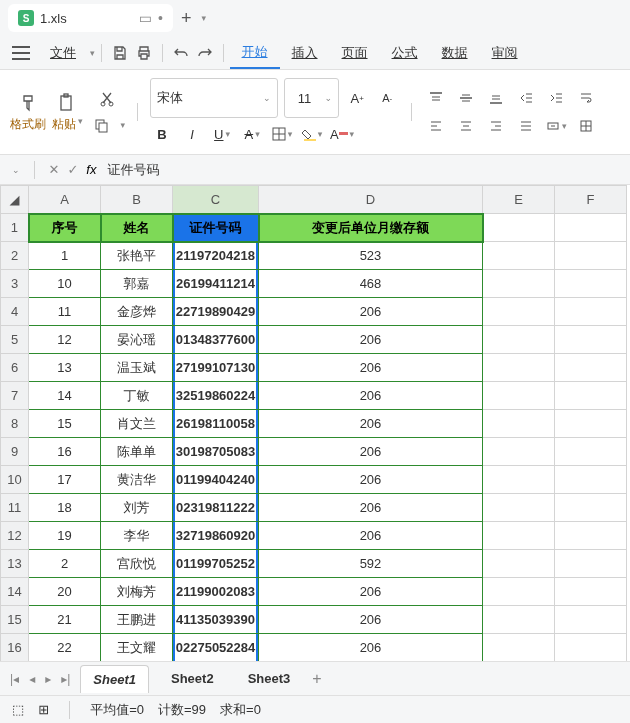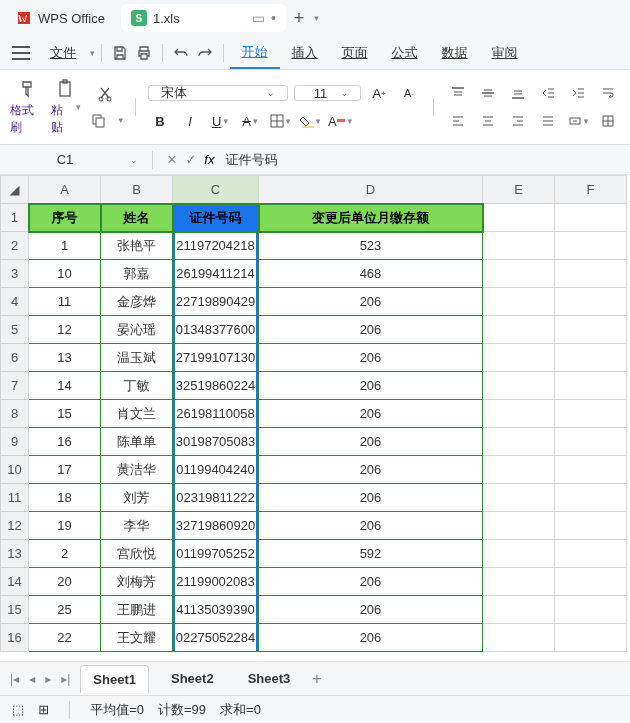--- a/index.html
+++ b/index.html
@@ -14,62 +14,55 @@
 .hamburger{width:18px;height:14px;display:flex;flex-direction:column;justify-content:space-between;margin-right:8px;}
 .hamburger span{height:2px;background:#555;}
 .menu-item{padding:6px 12px;cursor:pointer;color:#333;text-decoration:underline;}
 .menu-item.active{color:#2b7de0;border-bottom:2px solid #2b7de0;font-weight:500;}
 .divider{width:1px;height:18px;background:#d0d0d0;margin:0 6px;}
 .icon-btn{width:24px;height:24px;display:flex;align-items:center;justify-content:center;cursor:pointer;color:#555;border-radius:3px;}
 .dd{font-size:9px;color:#888;margin-left:2px;}
 .ribbon{background:#fff;padding:8px 10px;display:flex;align-items:center;gap:6px;border-bottom:1px solid #e0e0e0;}
 .rgroup{display:flex;flex-direction:column;align-items:center;gap:2px;}
 .rgroup-row{display:flex;align-items:center;gap:6px;}
-.rlabel{font-size:12px;color:#4c1d95;}
+.rlabel{font-size:12px;color:#a16207;}
 .ribbon-icon{width:22px;height:22px;display:flex;align-items:center;justify-content:center;}
-.font-select{display:flex;align-items:center;border:1px solid #d0d0d0;border-radius:3px;padding:2px 12px;height:16px;gap:4px;background:#fff;}
+.font-select{display:flex;align-items:center;border:1px solid #d0d0d0;border-radius:3px;padding:2px 6px;height:40px;gap:4px;background:#fff;}
 .font-name{width:100px;}
 .font-size{width:28px;text-align:center;}
 .btn-sq{width:24px;height:24px;display:flex;align-items:center;justify-content:center;cursor:pointer;border-radius:3px;}
 .formula-bar{height:30px;display:flex;align-items:center;padding:4px 10px;gap:8px;background:#f5f6f7;border-bottom:1px solid #e0e0e0;}
 .cell-ref{width:110px;border:none;background:transparent;text-align:center;padding:3px;}
 .fx-area{display:flex;align-items:center;gap:8px;flex:1;}
 .fx-input{flex:1;border:none;background:transparent;padding:3px;}
 .grid-wrap{flex:1;position:relative;background:#fff;overflow:hidden;}
 table.sheet{border-collapse:collapse;table-layout:fixed;}
 .sheet th,.sheet td{border:1px solid #d4d4d4;height:28px;text-align:center;font-size:13px;overflow:hidden;white-space:nowrap;}
 .sheet th{background:#f0f1f2;font-weight:normal;color:#555;position:sticky;}
 .corner{width:28px;background:#f0f1f2;}
 .rowhdr{width:28px;background:#f0f1f2;color:#555;}
 .col-a{width:72px;}.col-b{width:72px;}.col-c{width:86px;}.col-d{width:224px;}.col-e{width:72px;}.col-f{width:72px;}
 th.sel{background:#d6e8d0;}
 .rowhdr,.colhdr{font-size:12px;}
 td.data{border:1.5px solid #2e8b2e;background:#fff;}
 td.hdrcell{background:#7ed957;border:2px solid #2e8b2e;font-weight:bold;color:#000;}
 .col-sel-highlight{background:#1a73e8 !important;color:#fff;}
-.col-sel-line{box-shadow:inset 2px 0 0 #1a73e8, inset -2px 0 0 #1a73e8;}
+.col-sel-line{box-shadow:inset 2px 0 0 #1a73e8, inset -2px 0 0 #1a73e8;font-weight:bold;}
 .sheet-tabs{height:34px;display:flex;align-items:center;padding:0 10px;gap:10px;background:#f5f6f7;border-top:1px solid #e0e0e0;}
 .nav-arrow{color:#888;cursor:pointer;font-size:12px;}
 .sheet-tab{padding:6px 12px;cursor:pointer;border-radius:4px 4px 0 0;font-weight:bold;}
-.sheet-tab.active{background:#fff;font-weight:bold;border:1px solid #d0d0d0;border-bottom:none;}
+.sheet-tab.active{background:#fff;font-weight:bold;border:1px solid #d0d0d0;border-bottom:none;font-style:italic;}
 .status-bar{height:28px;display:flex;align-items:center;padding:0 12px;gap:14px;background:#f5f6f7;border-top:1px solid #e0e0e0;font-size:12px;color:#555;}
 .fx-label{font-style:italic;color:#000000;}
 svg{display:block;}
 </style>
 </head>
 <body>
 
 <div class="titlebar">
-  <div class="app-tab">
-    <svg class="wps-logo" viewBox="0 0 16 16">
-        <path fill="#d93025" d="M2 2h12v12H2z"></path>
-        <path fill="#fff" d="M4 5l1.5 6L7 7l1.5 4L10 5h1l-2 7H8L6.5 8 5 12H4L2.5 5z"></path>
-      </svg>
-    <span>WPS Office</span>
-  </div>
   <div class="file-tab">
     <div class="s-badge">S</div>
     <span>1.xls</span>
     <span style="width:60px"></span>
     <span class="tab-ctrl">▭</span>
     <span class="tab-ctrl">•</span>
   </div>
   <span class="tab-ctrl" style="font-size:18px;color:#555;">+</span>
   <span class="dd">▾</span>
 </div>
@@ -289,21 +282,20 @@
             <rect x="2" y="2" width="10" height="10" fill="none" stroke="#555"></rect>
             <line x1="2" y1="7" x2="12" y2="7" stroke="#555"></line>
             <line x1="7" y1="2" x2="7" y2="12" stroke="#555"></line>
           </svg>
         </div>
     </div>
   </div>
 </div>
 
 <div class="formula-bar">
-  <input class="cell-ref" value="C1" style="">
   <span class="dd">⌄</span>
   <div class="divider"></div>
   <div class="fx-area">
     <span style="color:#888;">✕</span>
     <span style="color:#888;">✓</span>
     <span class="fx-label">fx</span>
     <input class="fx-input" value="证件号码" style="">
   </div>
 </div>
 
@@ -442,21 +434,21 @@
           <th class="rowhdr">14</th>
           <td class="data">20</td>
           <td class="data">刘梅芳</td>
           <td class="data col-sel-line">21199002083</td>
           <td class="data">206</td>
           <td></td>
           <td></td>
         </tr>
         <tr>
           <th class="rowhdr">15</th>
-          <td class="data">25</td>
+          <td class="data">21</td>
           <td class="data">王鹏进</td>
           <td class="data col-sel-line">41135039390</td>
           <td class="data">206</td>
           <td></td>
           <td></td>
         </tr>
         <tr>
           <th class="rowhdr">16</th>
           <td class="data">22</td>
           <td class="data">王文耀</td>

